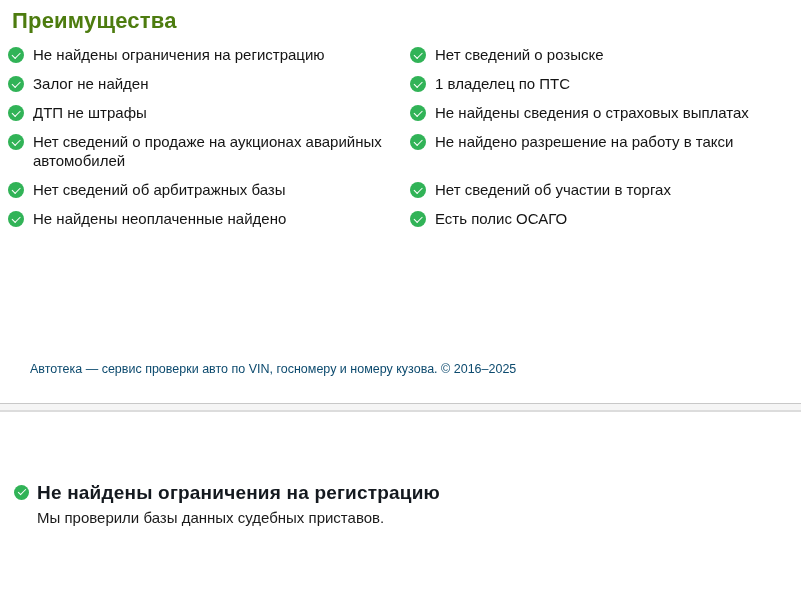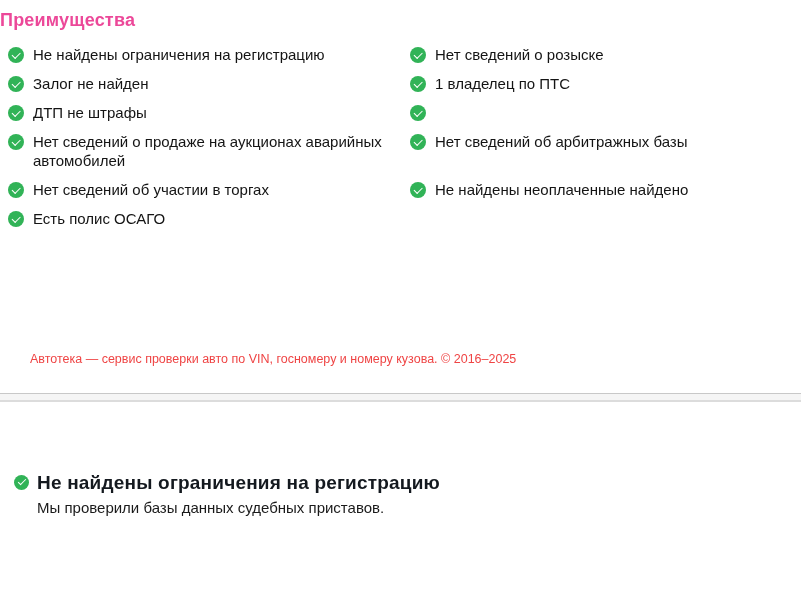--- a/index.html
+++ b/index.html
@@ -8,25 +8,25 @@
   body {
     width: 801px;
     height: 601px;
     overflow: hidden;
     font-family: "Liberation Sans", sans-serif;
     color: #141414;
   }
   .page { padding-top: 10px; }
 
   .adv-title {
-    margin-left: 0;
-    font-size: 18px;
+    margin-left: 12px;
+    font-size: 22px;
     line-height: 21px;
     font-weight: bold;
-    color: #ec4899;
+    color: #4d7c0f;
     letter-spacing: 0.2px;
   }
 
   .adv-grid {
     margin-top: 14px;
     margin-left: 8px;
     display: grid;
     grid-template-columns: 402px 383px;
     align-items: start;
   }
@@ -62,21 +62,21 @@
     line-height: 19px;
     color: #141414;
     white-space: pre-line;
   }
 
   .footer-note {
     margin-top: 114px;
     margin-left: 30px;
     font-size: 12.5px;
     line-height: 15px;
-    color: #ef4444;
+    color: #0c4a6e;
   }
 
   .section-divider {
     margin-top: 26px;
     width: 801px;
     height: 9px;
     background: #f5f5f5;
     border-top: 1px solid #c8c8c8;
     border-bottom: 2px solid #dcdcdc;
   }
@@ -127,27 +127,32 @@
       <span class="item-text">1 владелец по ПТС</span>
     </div>
 
     <div class="cell">
       <span class="check-icon"></span>
       <span class="item-text">ДТП не штрафы</span>
     </div>
 
     <div class="cell">
       <span class="check-icon"></span>
+      <span class="item-text">Не найдены сведения о страховых выплатах</span>
     </div>
     <div class="cell">
       <span class="check-icon"></span>
       <span class="item-text">Нет сведений о продаже на аукционах аварийных
 автомобилей</span>
     </div>
 
+    <div class="cell">
+      <span class="check-icon"></span>
+      <span class="item-text">Не найдено разрешение на работу в такси</span>
+    </div>
 
     <div class="cell">
       <span class="check-icon"></span>
       <span class="item-text">Нет сведений об арбитражных базы</span>
     </div>
     <div class="cell">
       <span class="check-icon"></span>
       <span class="item-text">Нет сведений об участии в торгах</span>
     </div>
 

